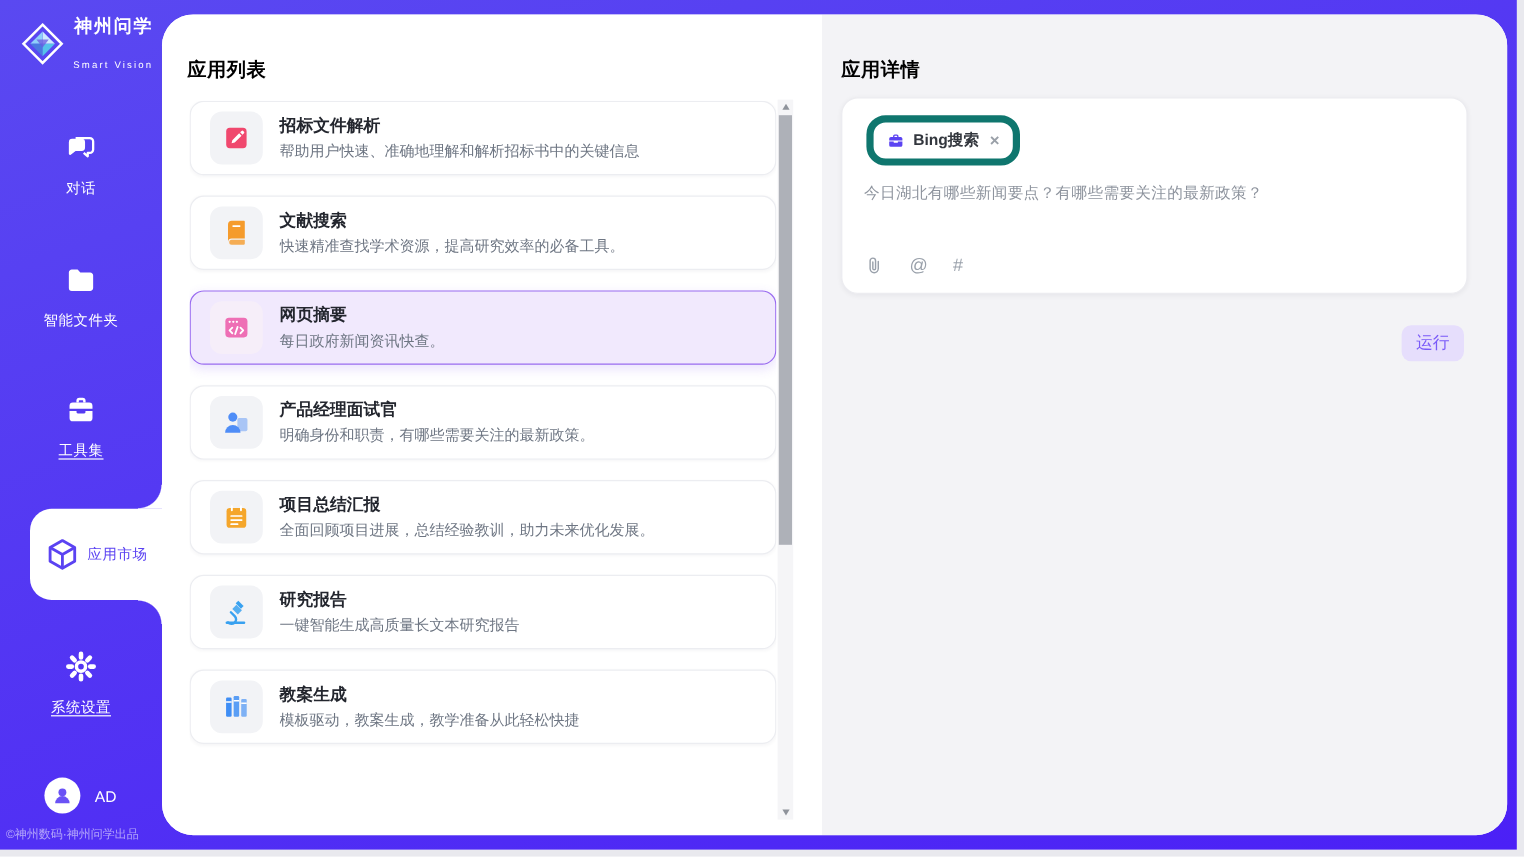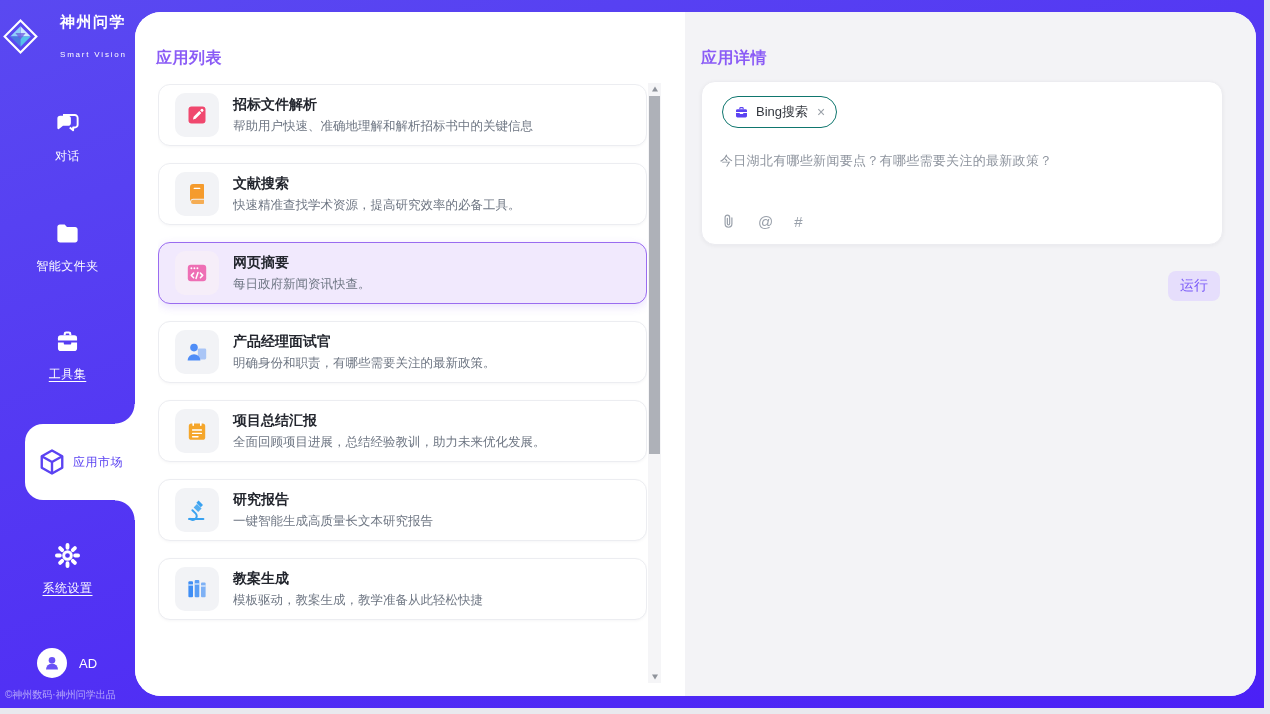--- a/index.html
+++ b/index.html
@@ -2,21 +2,21 @@
 <html style="--sb1: #5a49f1; --sb2: #4b20f6; --accent: #5b43f2; --sel-bg: #f1e9fd; --sel-bd: #9a6cf0; --run-bg: #e6defc; --run-tx: #7a5af8;"><head>
 <meta charset="utf-8">
 <style>
   html,body{margin:0;padding:0;}
   .page{position:relative;width:1270px;height:714px;background:#e9e9ee;overflow:hidden;
         font-family:"Liberation Sans","DejaVu Sans",sans-serif;}
   .window{position:absolute;left:0;top:0;right:6px;bottom:6px;
           background:linear-gradient(160deg,var(--sb1,#5a49f1) 0%,var(--sb2,#4b20f6) 100%);}
   
   .sidebar{position:absolute;left:0;top:0;width:135px;height:100%;color:#fff;}
-  .logo{position:absolute;top:13px;left:2px;display:flex;align-items:center;gap:21px;}
+  .logo{position:absolute;top:13px;left:17px;display:flex;align-items:center;gap:7px;text-align:right;}
   .logo-mark{width:37px;height:37px;flex:none;}
   .logo-name{font-size:15px;font-weight:700;letter-spacing:1.5px;white-space:nowrap;}
   .logo-sub{font-size:8px;letter-spacing:1.8px;margin-top:18px;white-space:nowrap;}
   .nav-item{position:absolute;left:0;width:135px;text-align:center;cursor:pointer;}
   .nav-ic{width:27px;height:27px;color:#fff;}
   .nav-label{font-size:12px;margin-top:7px;color:#fff;letter-spacing:.5px;}
   .nav-label.u{text-decoration:underline;text-underline-offset:3px;}
   .nav-item.active{left:25px;width:110px;height:76px;background:#fff;border-radius:18px 0 0 18px;
                    display:flex;flex-direction:row;align-items:center;justify-content:center;gap:6px;}
   .nav-item.active .nav-ic{color:var(--accent,#5b43f2);width:30px;height:30px;}
@@ -28,21 +28,21 @@
   .avatar{width:30px;height:30px;border-radius:50%;background:#fff;display:flex;align-items:center;justify-content:center;}
   .avatar svg{width:18px;height:18px;color:#6a52f5;}
   .user-name{font-size:13px;color:#fff;}
   .side-footer{position:absolute;bottom:6px;left:0;width:135px;padding-left:5px;box-sizing:border-box;
                font-size:10px;color:rgba(255,255,255,.55);white-space:nowrap;overflow:hidden;}
   
   .content{position:absolute;left:135px;top:12px;right:8px;bottom:12px;background:#fff;
            border-radius:26px;overflow:hidden;display:flex;}
   .list-pane{width:550px;position:relative;background:#fff;flex:none;}
   .detail-pane{flex:1;position:relative;background:#f3f3f6;}
-  .pane-title{position:absolute;top:36px;left:21px;margin:0;font-size:16px;font-weight:700;color:#8b5cf6;letter-spacing:.5px;}
+  .pane-title{position:absolute;top:36px;left:21px;margin:0;font-size:16px;font-weight:700;color:#000000;letter-spacing:.5px;}
   .detail-pane .pane-title{left:16px;}
   .cards{position:absolute;left:23px;top:72px;width:489px;height:600px;overflow:hidden;}
   .card{height:62px;border:1px solid #ecedf1;border-radius:12px;margin-bottom:17px;display:flex;align-items:center;
         padding:0 16px;box-sizing:border-box;background:#fff;box-shadow:0 1px 3px rgba(20,22,40,.04);cursor:pointer;}
   .card.selected{background:var(--sel-bg,#f1e9fd);border-color:var(--sel-bd,#9a6cf0);
         box-shadow:0 3px 10px rgba(120,70,240,.16);}
   .icon-box{width:44px;height:44px;border-radius:10px;background:#f2f3f6;display:flex;align-items:center;
         justify-content:center;margin-right:14px;flex:none;}
   .card.selected .icon-box{background:#f6eef9;}
   .card-ic{width:24px;height:24px;}
@@ -55,21 +55,21 @@
   .sb-arrow.up{top:0;} .sb-arrow.down{bottom:0;}
   .sb-arrow::before{content:"";position:absolute;left:50%;top:50%;transform:translate(-50%,-50%);
         border-left:3.5px solid transparent;border-right:3.5px solid transparent;}
   .sb-arrow.up::before{border-bottom:5px solid #8f939b;}
   .sb-arrow.down::before{border-top:5px solid #8f939b;}
   .sb-thumb{position:absolute;left:1px;right:1px;top:13px;height:358px;background:#aeb1b8;cursor:pointer;}
   
   .prompt-card{position:absolute;left:16px;top:69px;width:522px;height:164px;background:#fff;
         border:1px solid #ececf0;border-radius:14px;box-shadow:0 1px 4px rgba(20,22,40,.05);box-sizing:border-box;}
   .tool-tag{position:absolute;top:14px;left:20px;display:inline-flex;align-items:center;gap:7px;
-        padding:6px 11px;border:1px solid #0f766e;border-radius:16px;background:#fff;cursor:pointer;}
+        padding:6px 11px;border:6px solid #0f766e;border-radius:16px;background:#fff;cursor:pointer;font-weight:bold;}
   .tag-ic{width:15px;height:15px;color:var(--accent,#5b43f2);}
   .tag-label{font-size:13px;color:#33373e;}
   .tag-close{font-size:14px;color:#9aa0a8;margin-left:2px;line-height:1;cursor:pointer;}
   .prompt-text{position:absolute;left:18px;top:70px;right:18px;font-size:13px;color:#8e949e;letter-spacing:.3px;}
   .prompt-tools{position:absolute;left:18px;bottom:14px;display:flex;align-items:center;gap:21px;color:#9aa1ab;}
   .pt-ic{width:17px;height:17px;}
   .pt-txt{font-size:15px;line-height:1;color:#9aa1ab;cursor:pointer;}
   .run-btn{position:absolute;top:259px;right:36px;min-width:51px;height:30px;padding:0 12px;
         background:var(--run-bg,#e6defc);color:var(--run-tx,#7a5af8);border:none;border-radius:8px;
         font-size:14px;cursor:pointer;font-family:inherit;display:flex;align-items:center;justify-content:center;}

